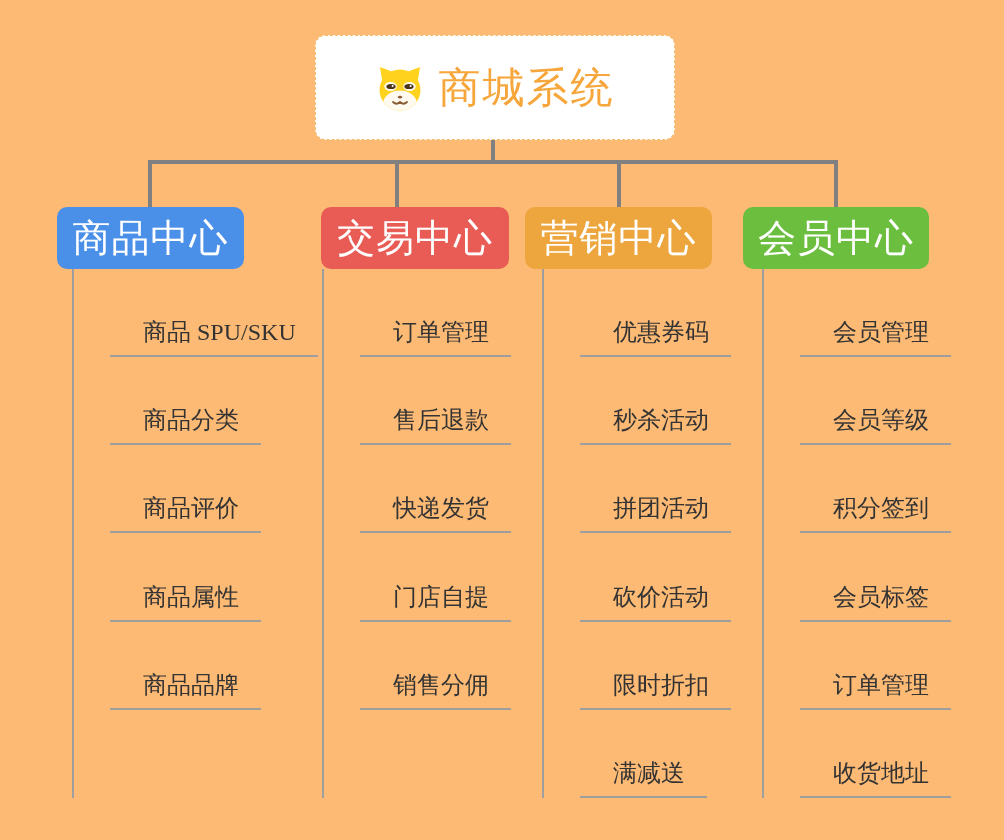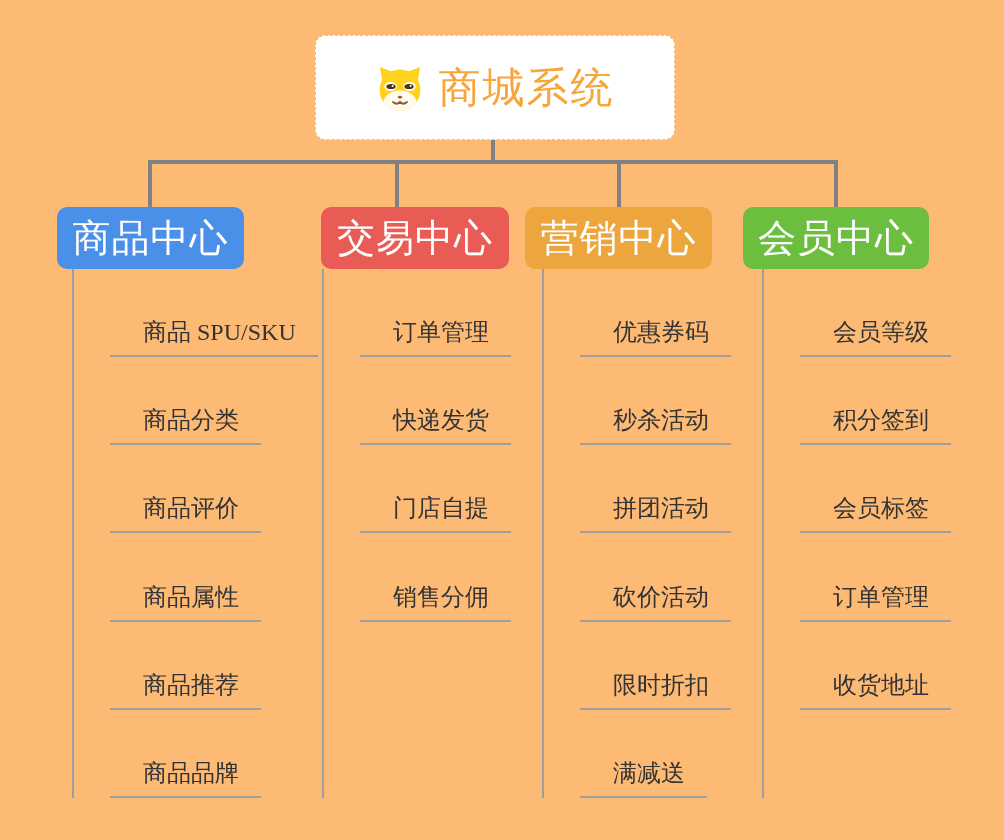--- a/index.html
+++ b/index.html
@@ -100,30 +100,30 @@
     <div class="row">
         <span class="leaf">商品分类</span>
       </div>
     <div class="row">
         <span class="leaf">商品评价</span>
       </div>
     <div class="row">
         <span class="leaf">商品属性</span>
       </div>
     <div class="row">
-        <span class="leaf">商品推荐</span>
-      </div>
-    <div class="row">
         <span class="leaf">商品品牌</span>
       </div>
   </div>
 
   <div class="col c2">
     <div class="row">
         <span class="leaf">订单管理</span>
+      </div>
+    <div class="row">
+        <span class="leaf">售后退款</span>
       </div>
     <div class="row">
         <span class="leaf">快递发货</span>
       </div>
     <div class="row">
         <span class="leaf">门店自提</span>
       </div>
     <div class="row">
         <span class="leaf">销售分佣</span>
       </div>
@@ -145,20 +145,23 @@
     <div class="row">
         <span class="leaf">限时折扣</span>
       </div>
     <div class="row">
         <span class="leaf">满减送</span>
       </div>
   </div>
 
   <div class="col c4">
     <div class="row">
+        <span class="leaf">会员管理</span>
+      </div>
+    <div class="row">
         <span class="leaf">会员等级</span>
       </div>
     <div class="row">
         <span class="leaf">积分签到</span>
       </div>
     <div class="row">
         <span class="leaf">会员标签</span>
       </div>
     <div class="row">
         <span class="leaf">订单管理</span>

